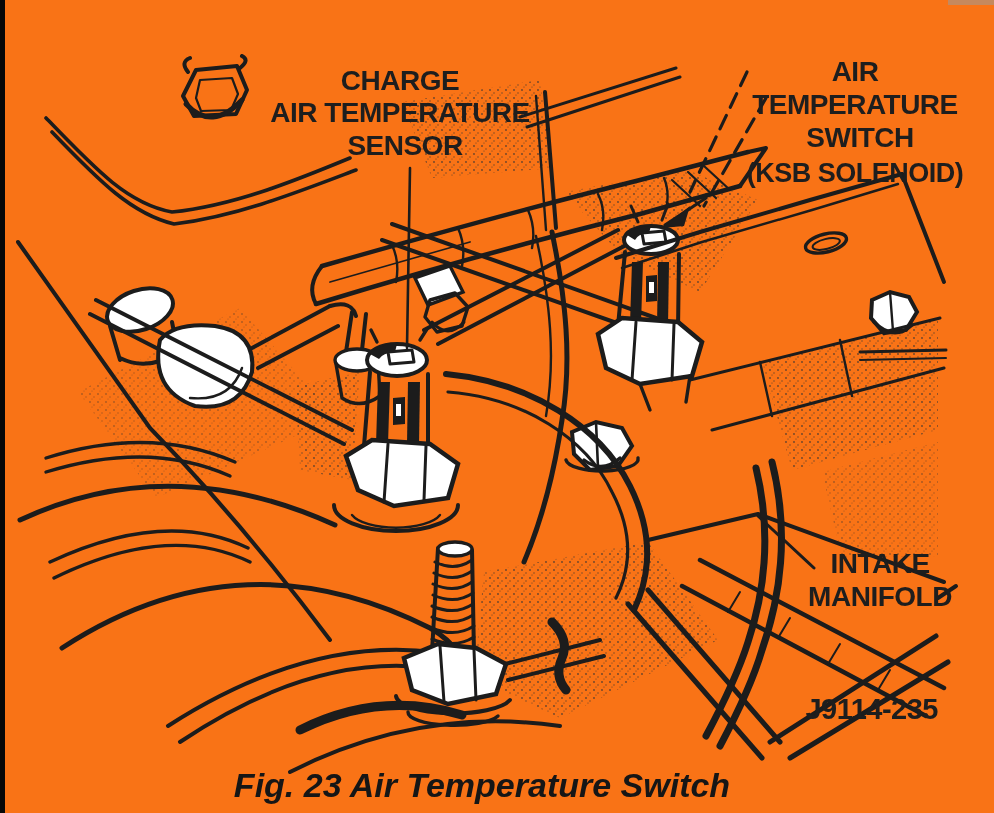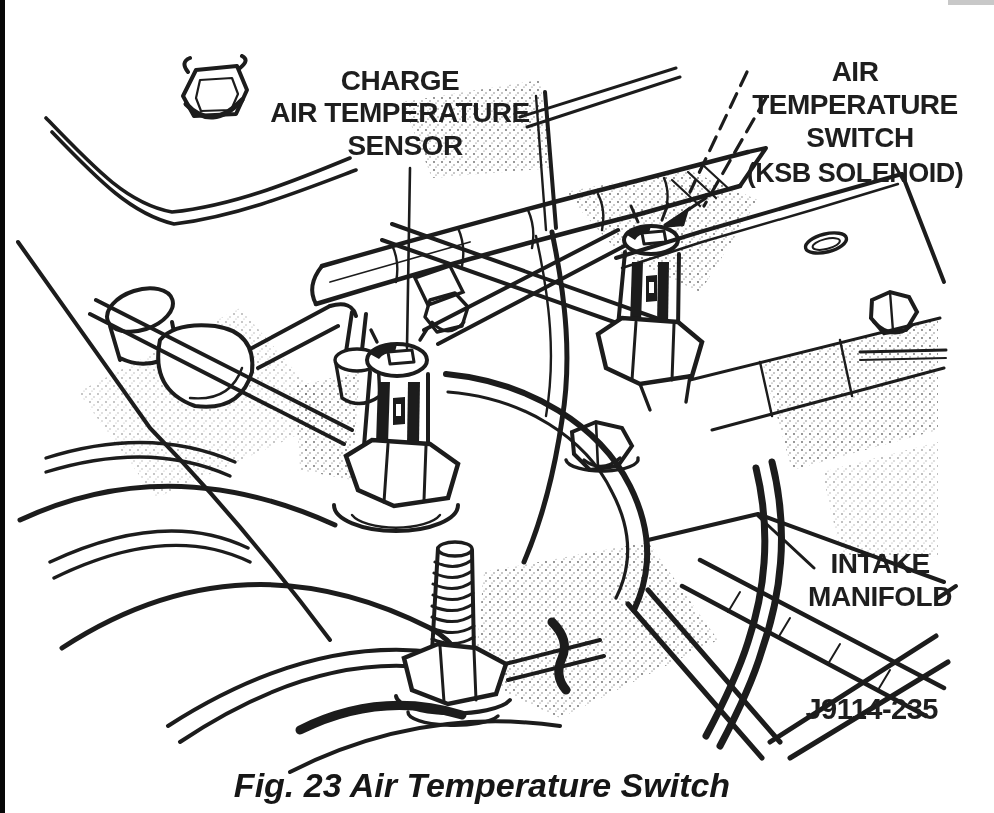--- a/index.html
+++ b/index.html
@@ -1,19 +1,19 @@
 <!DOCTYPE html>
 <html><head>
 <meta charset="utf-8">
 <style>
   html,body{margin:0;padding:0;background:#e8e8e8;}
   .page{
     position:relative;
     width:994px;height:813px;
-    background:#ffffff;
+    background:#f97316;
     overflow:hidden;
     font-family:"Liberation Sans", sans-serif;
   }
   svg{display:block;}
   .lbl{
     font-family:"Liberation Sans", sans-serif;
     font-weight:bold;
     fill:#1e1e1e;
     letter-spacing:-0.5px;
   }

